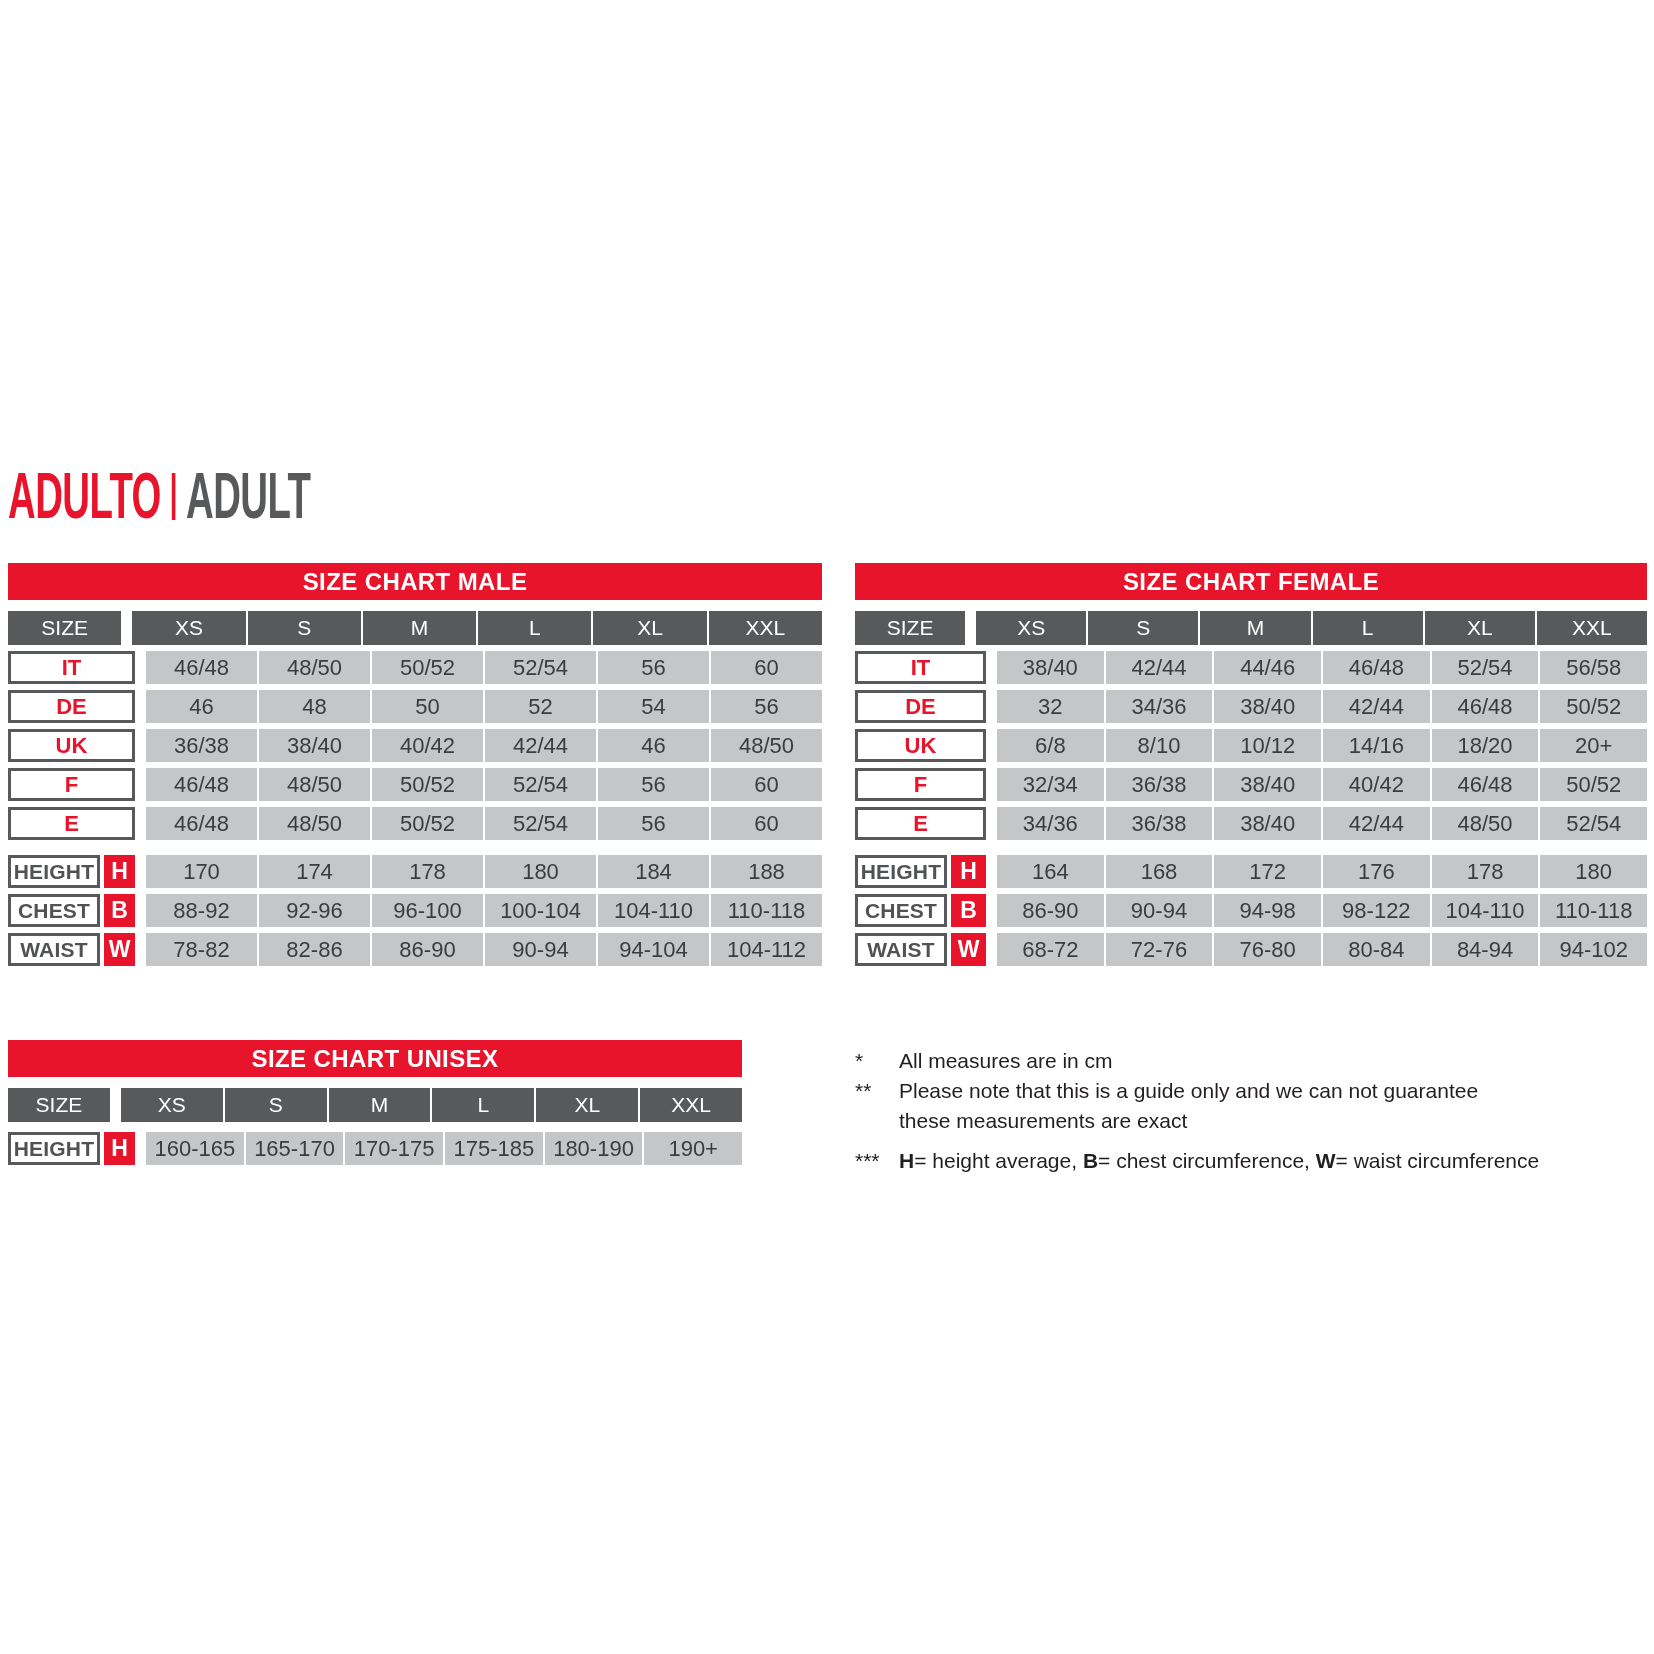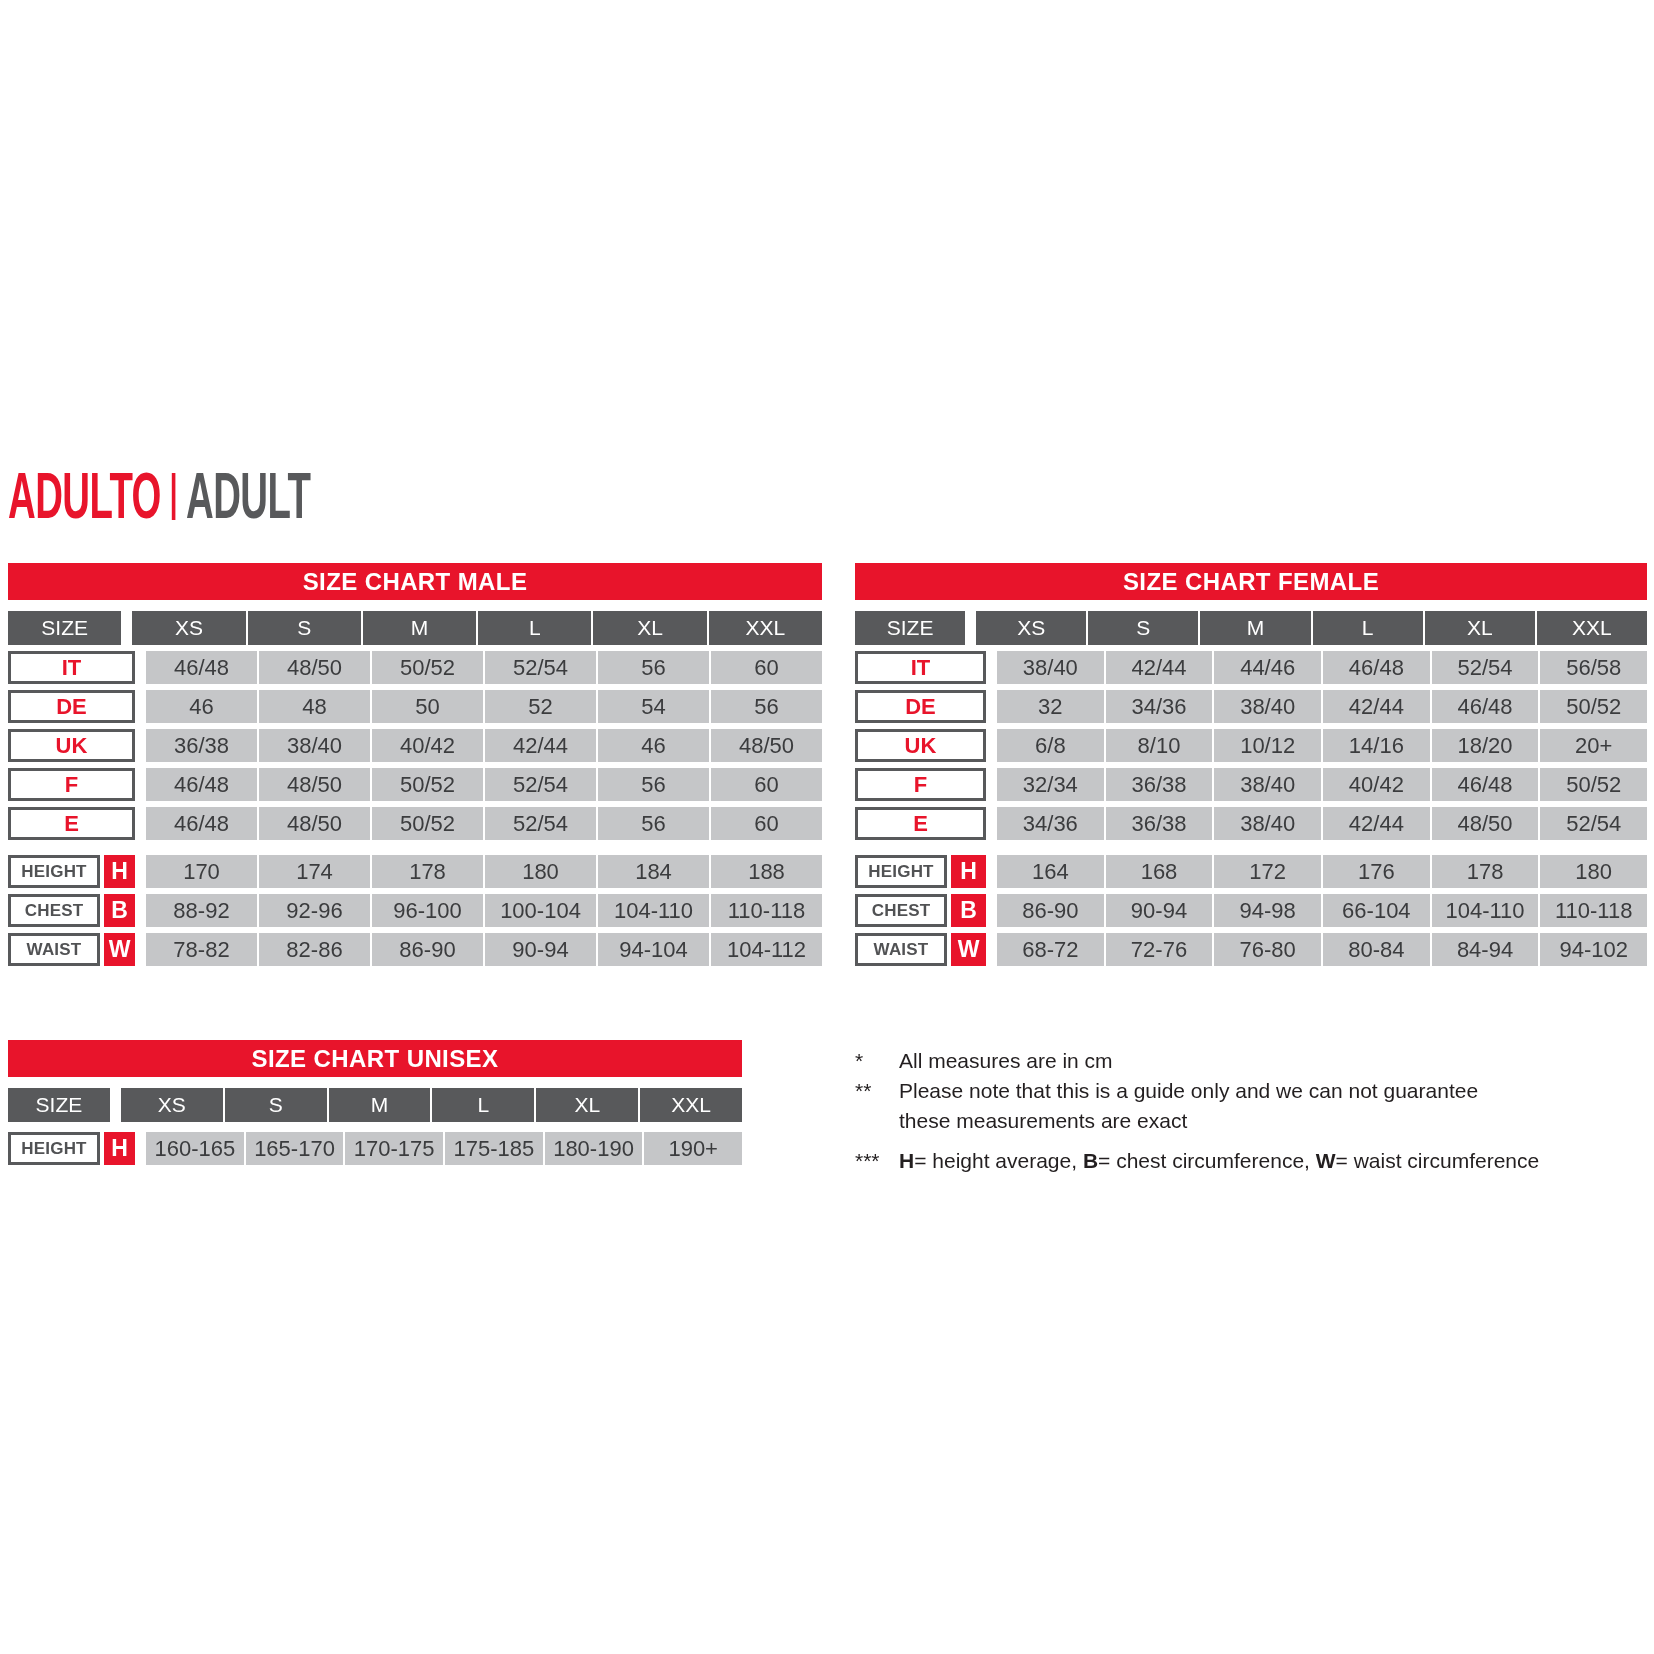--- a/index.html
+++ b/index.html
@@ -40,21 +40,21 @@
 
   .hd { flex:1; background:var(--dk); color:#fff; font-size:21px;
         display:flex; align-items:center; justify-content:center; }
   .slbl { background:#fff; border:3px solid var(--dk); color:var(--red); font-weight:700; font-size:22px;
           display:flex; align-items:center; justify-content:center; }
   .c { flex:1; background:var(--lt); color:var(--celltx); font-size:22px;
        display:flex; align-items:center; justify-content:center; }
   .bold .c { font-weight:400; }
 
   .mwrap { display:flex; gap:4px; background:transparent; }
-  .mlbl { flex:1; background:#fff; border:3px solid var(--dk); color:#515254; font-weight:700; font-size:17px;
+  .mlbl { flex:1; background:#fff; border:3px solid var(--dk); color:#515254; font-weight:700; font-size:21px;
           letter-spacing:0.2px; display:flex; align-items:center; justify-content:center; }
   .mltr { flex:none; width:31px; background:var(--red); color:#fff; font-weight:700; font-size:23px;
           display:flex; align-items:center; justify-content:center; }
   .t-female .mltr { width:35px; }
 
   
   .fns { position:absolute; left:855px; top:1046px; width:800px; color:#231F20; }
   .fn { display:flex; align-items:flex-start; font-size:21px; line-height:30px; }
   .fn .mk { flex:none; width:44px; }
   .fn2 .tx { max-width:620px; }
@@ -235,21 +235,21 @@
       <div class="c">180</div>
     </div>
     <div class="trow">
       <div class="mwrap lblcol">
         <div class="mlbl">CHEST</div>
         <div class="mltr">B</div>
       </div>
       <div class="c">86-90</div>
       <div class="c">90-94</div>
       <div class="c">94-98</div>
-      <div class="c">66-104</div>
+      <div class="c">98-122</div>
       <div class="c">104-110</div>
       <div class="c">110-118</div>
     </div>
     <div class="trow">
       <div class="mwrap lblcol">
         <div class="mlbl">WAIST</div>
         <div class="mltr">W</div>
       </div>
       <div class="c">68-72</div>
       <div class="c">72-76</div>

